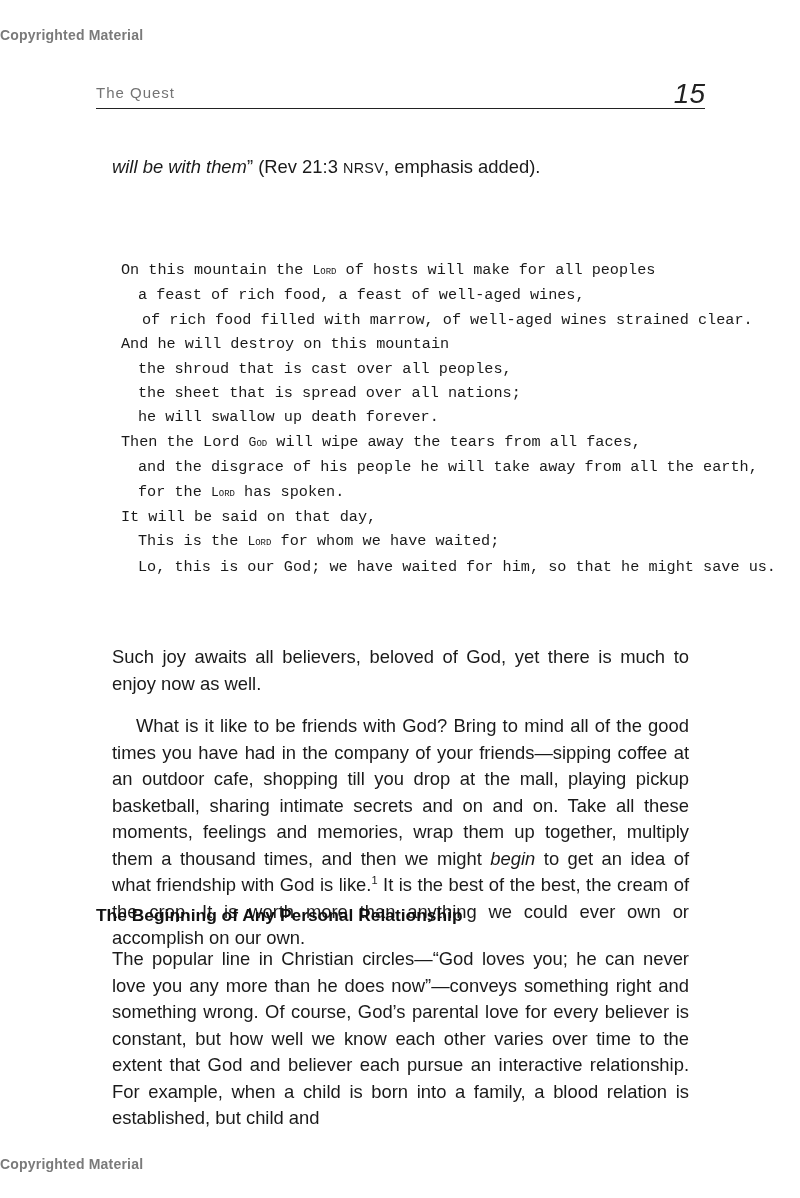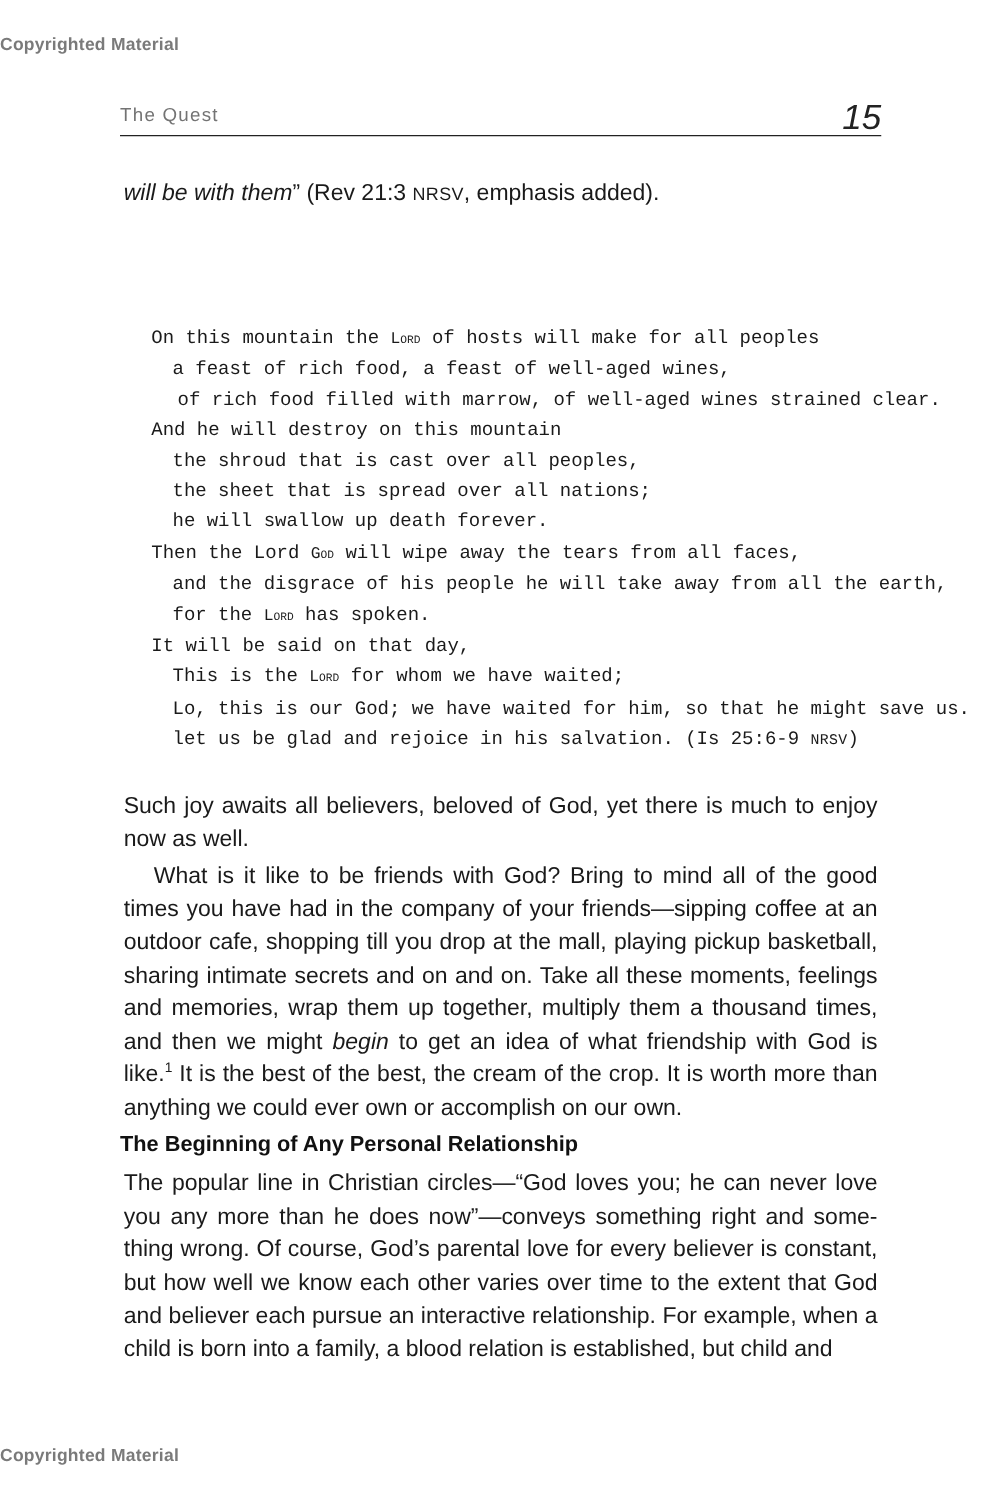--- a/index.html
+++ b/index.html
@@ -24,21 +24,21 @@
     }
     .rh-page {
       position: absolute; right: 0; top: 0; font-size: 28px; font-style: italic;
       font-family: "Liberation Sans", sans-serif; color: #222;
     }
     .body-text {
       position: absolute; left: 96px; width: 609px;
       font-family: "Liberation Sans", sans-serif; font-size: 18.4px; line-height: 26.5px;
       text-align: justify; color: #1a1a1a;
     }
-    .body-text p { margin: 3px; }
+    .body-text p { margin: 16px; }
     .indent { text-indent: 24px; }
     .last-left { text-align-last: left; }
     .sc { font-variant: small-caps; font-size: 0.86em; }
     .sc-lower { font-size: 0.78em; letter-spacing: 0.3px; }
     .verse {
       position: absolute; left: 121px; width: 560px;
       font-family: "Liberation Sans", sans-serif; font-size: 15.2px; line-height: 24.4px;
       color: #1a1a1a;
     }
     .verse div { white-space: nowrap; }
@@ -72,21 +72,20 @@
   <div class="v1">And he will destroy on this mountain</div>
   <div class="v2">the shroud that is cast over all peoples,</div>
   <div class="v2">the sheet that is spread over all nations;</div>
   <div class="v2">he will swallow up death forever.</div>
   <div class="v1"><span>Then the Lord </span><span class="sc">God</span><span> will wipe away the tears from all faces,</span></div>
   <div class="v2">and the disgrace of his people he will take away from all the earth,</div>
   <div class="v2"><span>for the </span><span class="sc">Lord</span><span> has spoken.</span></div>
   <div class="v1">It will be said on that day,</div>
   <div class="v2"><span>This is the </span><span class="sc">Lord</span><span> for whom we have waited;</span></div>
   <div class="v2">Lo, this is our God; we have waited for him, so that he might save us.</div>
-  <div class="v2"><span>let us be glad and rejoice in his salvation. (Is 25:6-9 </span><span class="sc-lower">NRSV</span><span>)</span></div>
 </div>
 
 <div class="body-text" style="top:628px;">
   <p class="last-left">Such joy awaits all believers, beloved of God, yet there is much to enjoy now as well.</p>
   <p class="indent last-left"><span>What is it like to be friends with God? Bring to mind all of the good times you have had in the company of your friends—sipping coffee at an outdoor cafe, shopping till you drop at the mall, playing pickup basket­ball, sharing intimate secrets and on and on. Take all these moments, feel­ings and memories, wrap them up together, multiply them a thousand times, and then we might </span><i>begin</i><span> to get an idea of what friendship with God is like.</span><sup>1</sup><span> It is the best of the best, the cream of the crop. It is worth more than anything we could ever own or accomplish on our own.</span></p>
 </div>
 
 <div class="heading">The Beginning of Any Personal Relationship</div>
 
 <div class="body-text" style="top:930px;">

